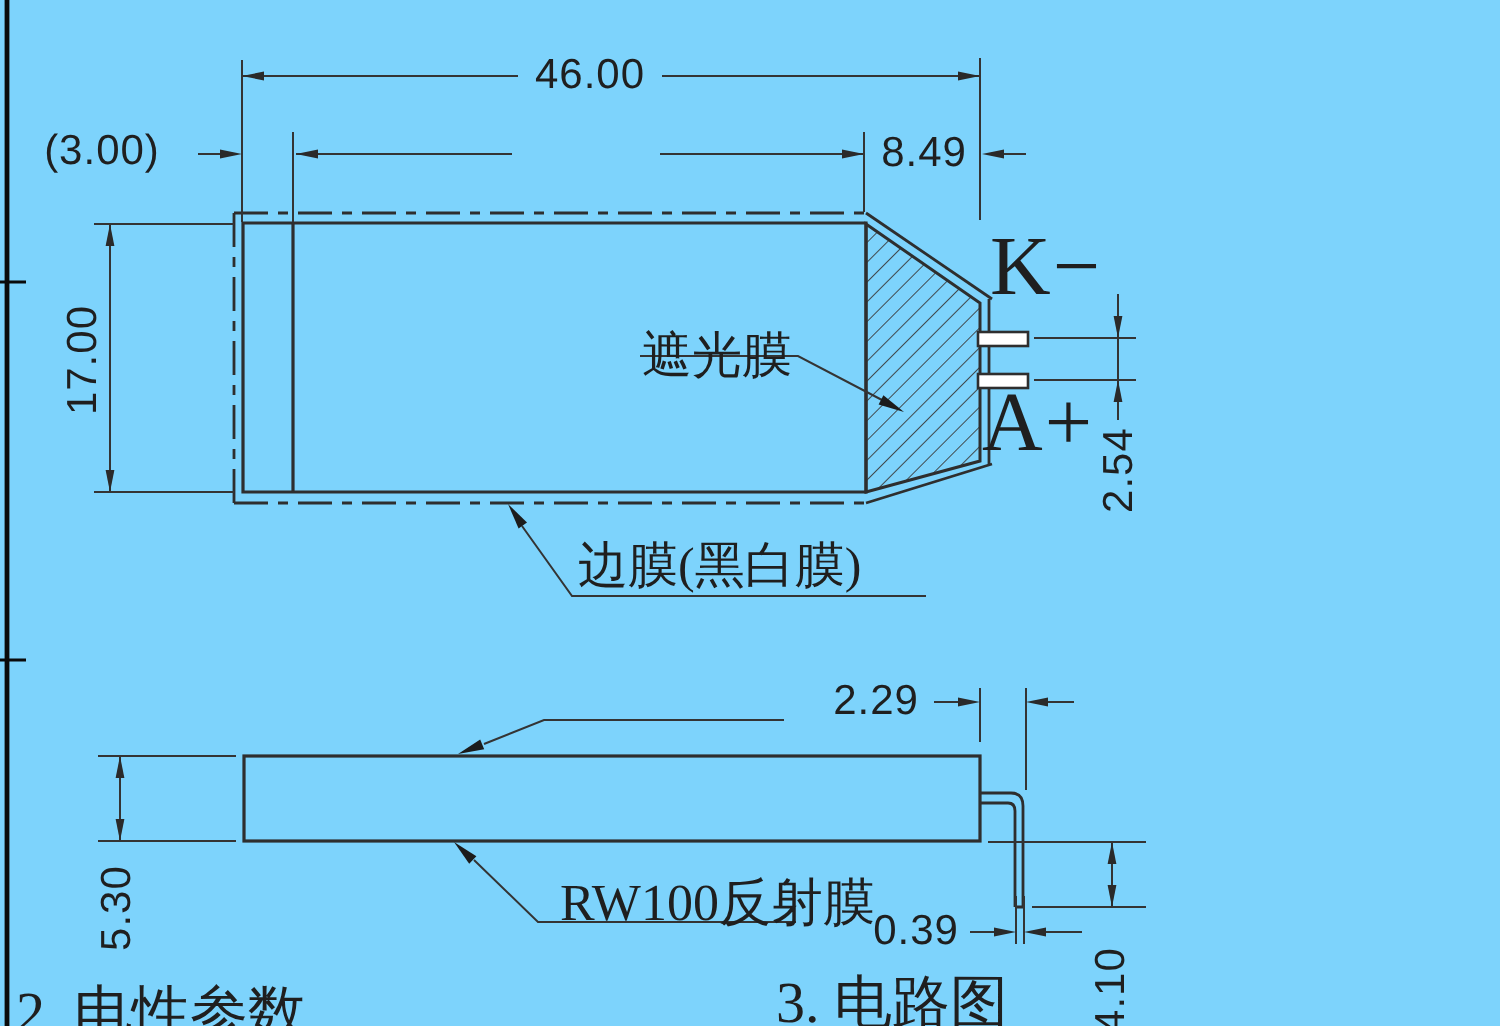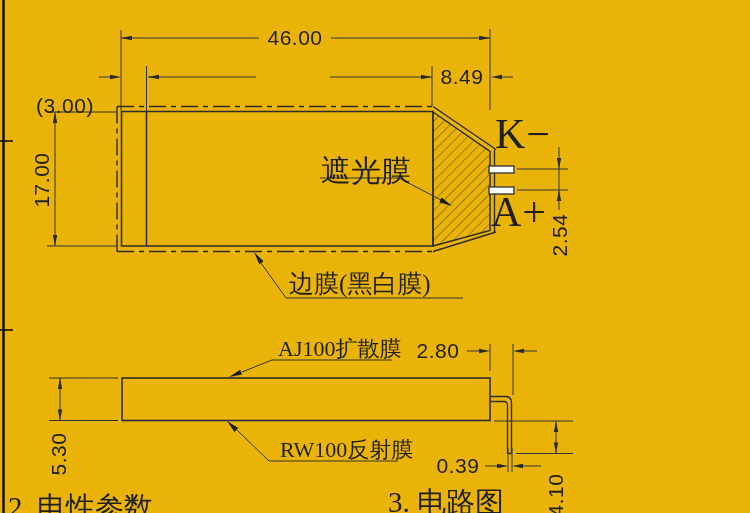--- a/index.html
+++ b/index.html
@@ -1,17 +1,17 @@
 <!DOCTYPE html>
 <html><head>
 <meta charset="utf-8">
 <style>
   html,body{margin:0;padding:0;background:#ffffff;}
   #stage{
-    position:relative;width:750px;height:513px;background:#eab308;
+    position:relative;width:750px;height:513px;background:#7dd3fc;
     overflow:hidden;font-family:"Liberation Sans",sans-serif;color:#1f1f1f;
   }
   #linework{position:absolute;left:0;top:0;}
   .txt{position:absolute;white-space:nowrap;line-height:1.05;color:#1f1f1f;}
   .dim{font-family:"Liberation Sans",sans-serif;font-size:21px;letter-spacing:.5px;text-align:center;}
   .rot{transform:rotate(-90deg);transform-origin:center center;text-align:center;}
   .pin{font-family:"Liberation Serif",serif;font-size:42px;letter-spacing:1px;}
   .cjk{font-family:"Liberation Serif",serif;}
   .sec{font-family:"Liberation Serif",serif;font-size:29px;}
 </style>
@@ -136,43 +136,42 @@
       <polygon points="508,466 497,463.8 497,468.2"></polygon>
       <polygon points="512,466 523,463.8 523,468.2"></polygon>
       <polygon points="556,421 553.8,432 558.2,432"></polygon>
       <polygon points="556,453.5 553.8,442.5 558.2,442.5"></polygon>
     </g>
   </svg>
 
   <div class="txt dim" style="left:260px;top:27px;width:70px;">46.00</div>
 
 
-  <div class="txt dim" style="left:30px;top:65px;width:70px;margin-top:30px;">(3.00)</div>
+  <div class="txt dim" style="left:16px;top:65px;width:70px;">(3.00)</div>
 
   <div class="txt dim" style="left:435px;top:66px;width:54px;">8.49</div>
 
   <div class="txt dim rot" style="left:-8px;top:169px;width:100px;">17.00</div>
 
   <div class="txt dim rot" style="left:510px;top:224px;width:100px;">2.54</div>
 
   <div class="txt pin" style="left:495px;top:112px;">K−</div>
 
   <div class="txt pin" style="left:491px;top:190px;">A+</div>
 
-  <div class="txt cjk" style="left:321px;top:155px;font-size:30px;font-family:Liberation Serif, serif;">遮光膜</div>
+  <div class="txt cjk" style="left:321px;top:166px;font-size:25px;font-family:Liberation Serif, serif;">遮光膜</div>
 
   <div class="txt cjk" style="left:289px;top:271px;font-size:25px;text-align:right;">边膜(黑白膜)</div>
 
-  <div class="txt cjk" style="left:278px;top:337px;font-size:22px;">AJ100扩散膜</div>
 
-  <div class="txt cjk" style="left:280px;top:438px;font-size:22px;">RW100反射膜</div>
+  <div class="txt cjk" style="left:280px;top:438px;font-size:26px;">RW100反射膜</div>
 
   <div class="txt dim rot" style="left:9px;top:443px;width:100px;">5.30</div>
 
-  <div class="txt dim" style="left:411px;top:340px;width:54px;">2.80</div>
+  <div class="txt dim" style="left:411px;top:340px;width:54px;">2.29</div>
 
   <div class="txt dim" style="left:431px;top:455px;width:54px;">0.39</div>
 
   <div class="txt dim rot" style="left:506px;top:484px;width:100px;">4.10</div>
 
   <div class="txt sec" style="left:8px;top:492px;">2. 电性参数</div>
 
   <div class="txt sec" style="left:388px;top:487px;">3. 电路图</div>
 
 </div>

